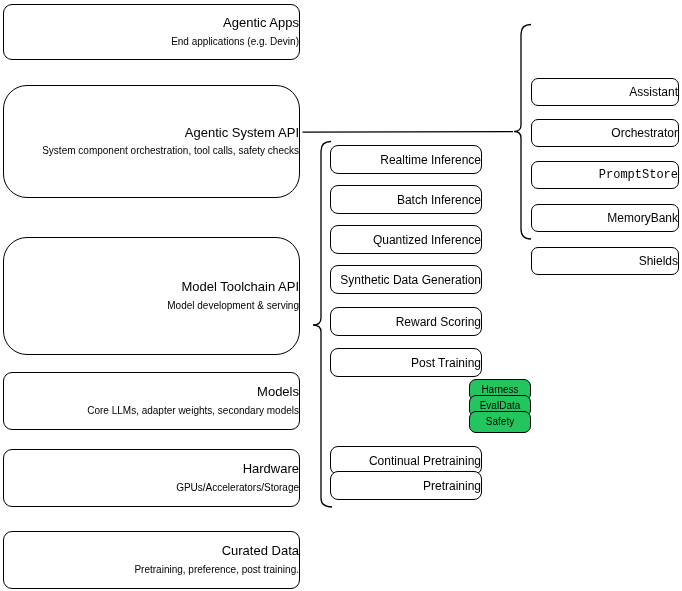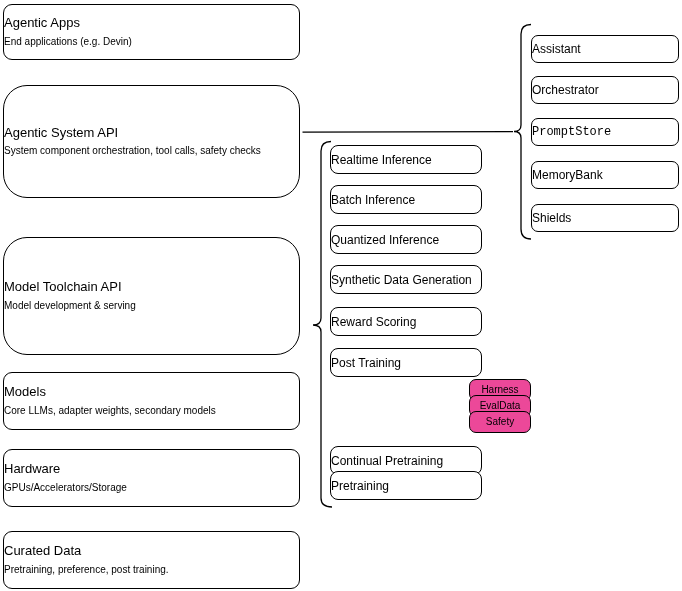--- a/index.html
+++ b/index.html
@@ -18,21 +18,21 @@
     width: 682px; height: 591px;
     z-index: 1;
   }
   .node {
     position: absolute;
     box-sizing: border-box;
     border: 1.3px solid #000000;
     background: #ffffff;
     display: flex;
     flex-direction: column;
-    align-items: flex-start;
+    align-items: flex-end;
     justify-content: center;
     text-align: center;
     z-index: 2;
   }
   .left-node { left: 3px; width: 297px; }
   .node-title { font-size: 13px; line-height: 1.15; white-space: nowrap; }
   .node-subtitle { font-size: 10px; line-height: 1.2; margin-top: 5px; white-space: nowrap; }
 
   .lb0 { top: 4px;   height: 56px;  border-radius: 9px; }
   .lb1 { top: 85px;  height: 113px; border-radius: 24px; }
@@ -44,32 +44,32 @@
   .mid-node {
     left: 330px; width: 152px; height: 29px;
     border-radius: 8px; font-size: 12px; white-space: nowrap;
   }
   .m0 { top: 145px; } .m1 { top: 185px; } .m2 { top: 225px; }
   .m3 { top: 265px; } .m4 { top: 307px; } .m5 { top: 348px; }
   .m6 { top: 389px; } .m7 { top: 446px; } .m8 { top: 471px; }
 
   .right-node {
     left: 531px; width: 148px; height: 28px;
-    border-radius: 7px; font-size: 12px; white-space: nowrap;
+    border-radius: 7px; font-size: 12px; white-space: nowrap; margin-top: 43px;
   }
   .r0 { top: 35px; } .r1 { top: 76px; } .r2 { top: 118px; font-family: Liberation Mono, monospace; }
   .r3 { top: 161px; } .r4 { top: 204px; }
 
   .pill {
     position: absolute;
     left: 469px; width: 62px; height: 22px;
     box-sizing: border-box;
     border: 1.2px solid #000000;
     border-radius: 7px;
-    background: #ec4899;
+    background: #22c55e;
     display: flex;
     align-items: center;
     justify-content: center;
     font-size: 10px;
     line-height: 1;
     white-space: nowrap;
     z-index: 3;
   }
   .p0 { top: 379px; } .p1 { top: 395px; } .p2 { top: 411px; }
 </style>

